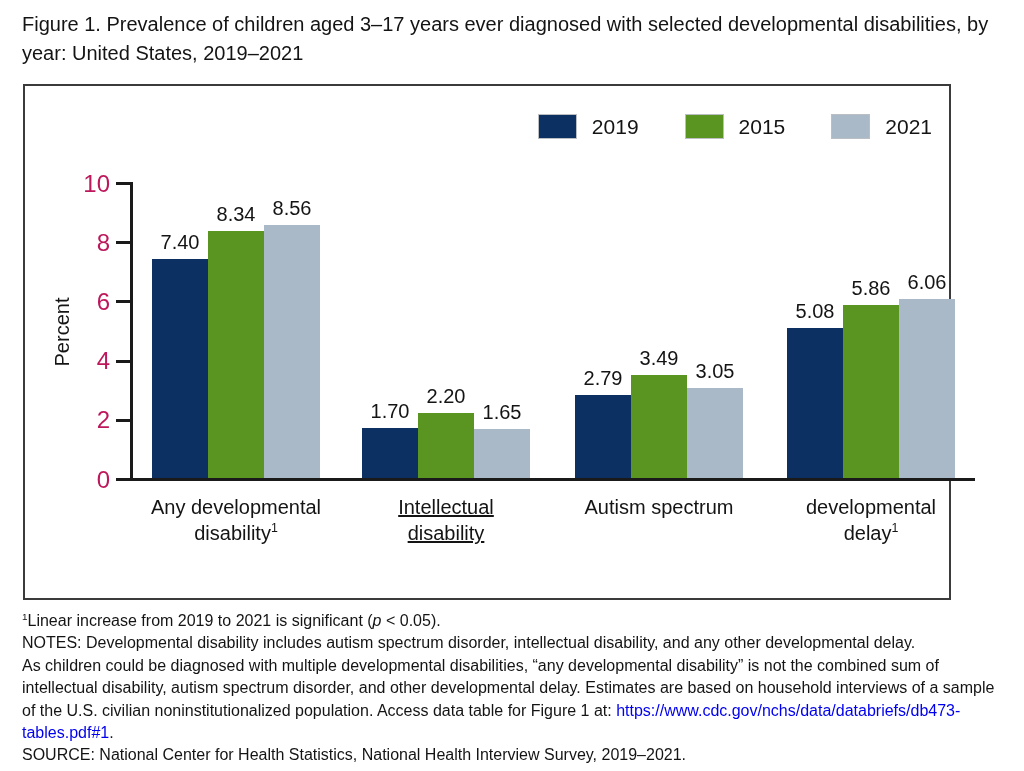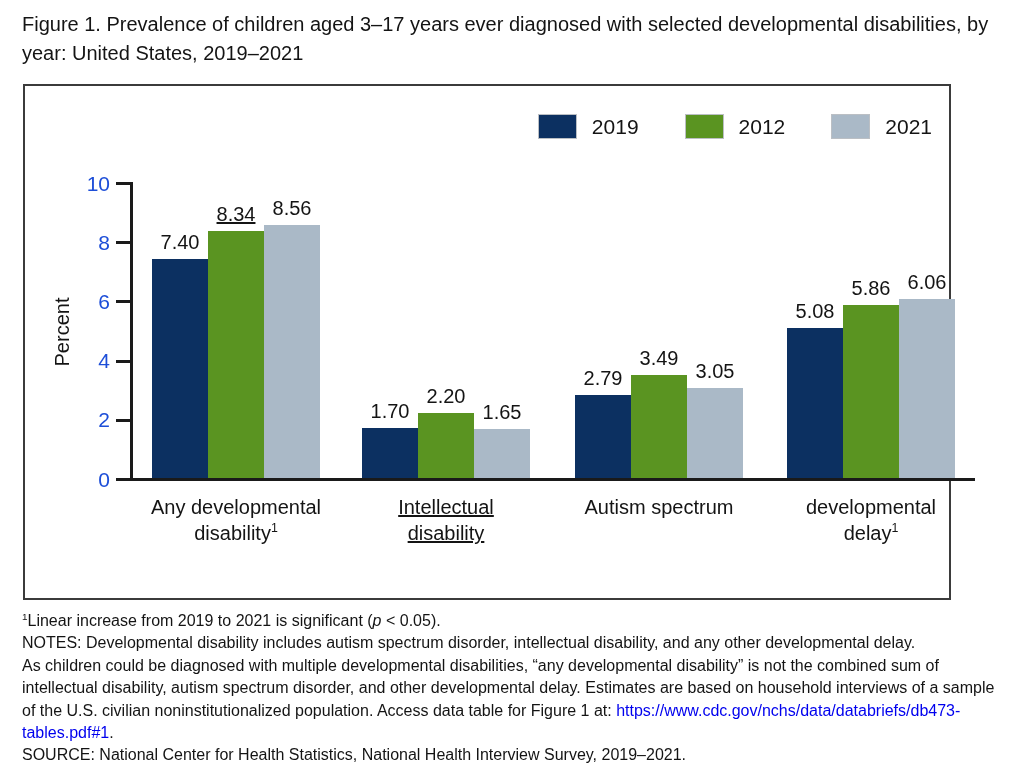--- a/index.html
+++ b/index.html
@@ -16,21 +16,21 @@
   .legend { position:absolute; top:28px; right:17px; display:flex; gap:46px; align-items:center; }
   .legend-item { display:flex; align-items:center; gap:15px; }
   .legend-swatch { width:39px; height:25px; border:1px solid #bbbfc4; }
   .legend-label { font-size:21px; color:#141414; }
 
   .plot-area { position:absolute; left:105px; top:96px; width:845px; height:299px; }
   .y-axis-line { position:absolute; left:0; bottom:0; width:3px; height:299px; background:#1a1a1a; }
   .x-axis-line { position:absolute; left:0; bottom:0; width:845px; height:3px; background:#1a1a1a; }
   .tick { position:absolute; left:-14px; width:14px; height:3px; background:#1a1a1a; }
   .tick-label { position:absolute; left:-64px; width:44px; height:24px; text-align:right;
-                font-size:21px; line-height:24px; color:#1d4ed8; }
+                font-size:24px; line-height:24px; color:#be185d; }
   .y-axis-title { position:absolute; left:-68px; top:50%;
                   transform:translate(-50%,-50%) rotate(-90deg);
                   font-size:20px; white-space:nowrap; color:#141414; }
 
   .bar-group { position:absolute; bottom:0; width:168px; height:299px; }
   .bar { position:absolute; bottom:3px; width:56px; }
   .bar-value-label { position:absolute; width:90px; text-align:center;
                      font-size:20px; color:#141414; white-space:nowrap; }
   .x-category-label { position:absolute; top:312px; width:240px; text-align:center;
                       font-size:20px; line-height:1.32; color:#141414; }
@@ -51,21 +51,21 @@
 
   <div class="chart-panel">
 
     <div class="legend">
         <div class="legend-item">
           <span class="legend-swatch" style="background: rgb(12, 48, 97);"></span>
           <span class="legend-label">2019</span>
         </div>
         <div class="legend-item">
           <span class="legend-swatch" style="background: rgb(90, 148, 33);"></span>
-          <span class="legend-label">2012</span>
+          <span class="legend-label">2015</span>
         </div>
         <div class="legend-item">
           <span class="legend-swatch" style="background: rgb(170, 185, 199);"></span>
           <span class="legend-label">2021</span>
         </div>
       </div>
 
     <div class="plot-area">
       <div class="y-axis-title">Percent</div>
       <div class="y-axis-line"></div>
@@ -79,21 +79,21 @@
         <div class="tick" style="bottom: 177.6px;"></div>
         <div class="tick-label" style="bottom: 167.1px;">6</div>
         <div class="tick" style="bottom: 236.8px;"></div>
         <div class="tick-label" style="bottom: 226.3px;">8</div>
         <div class="tick" style="bottom: 296px;"></div>
         <div class="tick-label" style="bottom: 285.5px;">10</div>
         <div class="bar-group" style="left: 22px;">
           <div class="bar" style="left: 0px; height: 219.04px; background: rgb(12, 48, 97);"></div>
           <div class="bar-value-label" style="left: -17px; bottom: 227.04px;">7.40</div>
           <div class="bar" style="left: 56px; height: 246.864px; background: rgb(90, 148, 33);"></div>
-          <div class="bar-value-label" style="left: 39px; bottom: 254.864px; text-decoration: underline;">8.34</div>
+          <div class="bar-value-label" style="left: 39px; bottom: 254.864px;">8.34</div>
           <div class="bar" style="left: 112px; height: 253.376px; background: rgb(170, 185, 199);"></div>
           <div class="bar-value-label" style="left: 95px; bottom: 261.376px;">8.56</div>
         </div>
         <div class="x-category-label" style="left: -14px;">
           <div>Any developmental</div>
           <div>disability<sup>1</sup></div>
         </div>
         <div class="bar-group" style="left: 232px;">
           <div class="bar" style="left: 0px; height: 50.32px; background: rgb(12, 48, 97);"></div>
           <div class="bar-value-label" style="left: -17px; bottom: 58.32px;">1.70</div>

